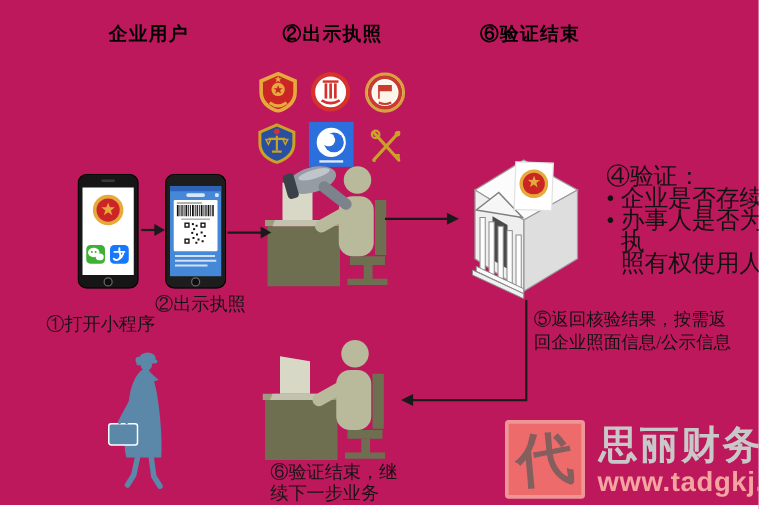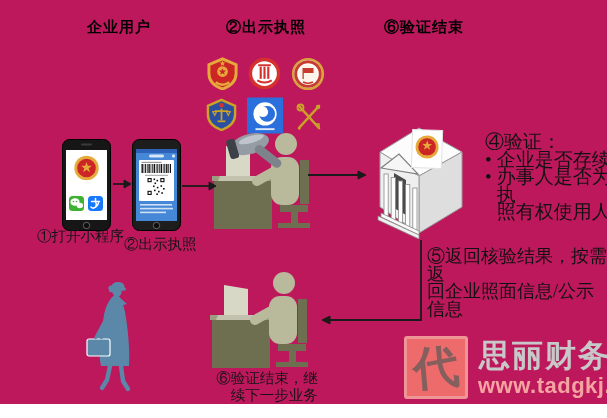--- a/index.html
+++ b/index.html
@@ -6,31 +6,31 @@
   html,body{background:#fff}
   body{font-family:"Liberation Sans",sans-serif;color:#000}
   .canvas{position:relative;width:607px;height:404px;background:#be185d;overflow:hidden}
 
   .col-header{position:absolute;top:18px;transform:translateX(-50%);
     font-family:"Liberation Sans",sans-serif;font-weight:bold;font-size:15px;
     letter-spacing:1px;white-space:nowrap;color:#000}
 
   .step-label{position:absolute;font-family:"Liberation Serif",serif;
     font-size:14.5px;line-height:17px;color:#141414;white-space:pre-line}
-  .center{transform:translateX(-50%);text-align:right}
+  .center{transform:translateX(-50%);text-align:left}
 
   .step4{position:absolute;left:485px;top:133px;width:140px;
     font-family:"Liberation Serif",serif;font-size:19px;line-height:17.5px;color:#111}
   .step4 ul{list-style:none}
   .step4 li{display:flex;align-items:flex-start}
   .step4 .b{margin-right:5px;line-height:17.5px}
   .step4 .bt{white-space:pre-line}
 
   .step5{position:absolute;left:427px;top:248px;
-    font-family:"Liberation Serif",serif;font-size:18px;line-height:17.5px;
+    font-family:"Liberation Serif",serif;font-size:14px;line-height:17.5px;
     color:#111;white-space:pre-line}
 
   .icon-wrap{position:absolute;display:block;line-height:0}
 
   .arrows{position:absolute;left:0;top:0;pointer-events:none;z-index:6}
 
   .seal{position:absolute;left:404px;top:336px;width:64px;height:63px;
     background:var(--seal-red);border:3px solid #f4a09a;border-radius:3px;
     display:flex;align-items:center;justify-content:center;opacity:.92}
   .seal-char{font-family:"Liberation Serif",serif;font-weight:bold;font-size:46px;
@@ -265,21 +265,21 @@
         <polygon points="34,16 43,24 36,26"></polygon>
         <path d="M24,38 C20,46 16,52 13,59" stroke="var(--woman-blue)" stroke-width="6" stroke-linecap="round" fill="none"></path>
         <rect x="3" y="59" width="23" height="17" rx="2" stroke="#fff" stroke-width="1.2"></rect>
         <path d="M11,59 q3.5,-5.5 7,0" fill="none" stroke="var(--woman-blue)" stroke-width="2.2"></path>
         <path d="M26,86 L23,100 L18,108" fill="none" stroke="var(--woman-blue)" stroke-width="4.4" stroke-linecap="round" stroke-linejoin="round"></path>
         <path d="M37,86 L39,101 L44,109" fill="none" stroke="var(--woman-blue)" stroke-width="4.4" stroke-linecap="round" stroke-linejoin="round"></path>
       </g>
     </svg>
   </span>
 
-  <div class="step-label" style="left:37px;top:228px">①打开小程序</div>
+  <div class="step-label" style="left:37px;top:252px">①打开小程序</div>
   <div class="step-label" style="left:124px;top:236px">②出示执照</div>
 
   <div class="step4">
     <div>④验证：</div>
     <ul>
       <li>
         <span class="b">•</span>
         <span class="bt">企业是否存续</span>
       </li>
       <li>

